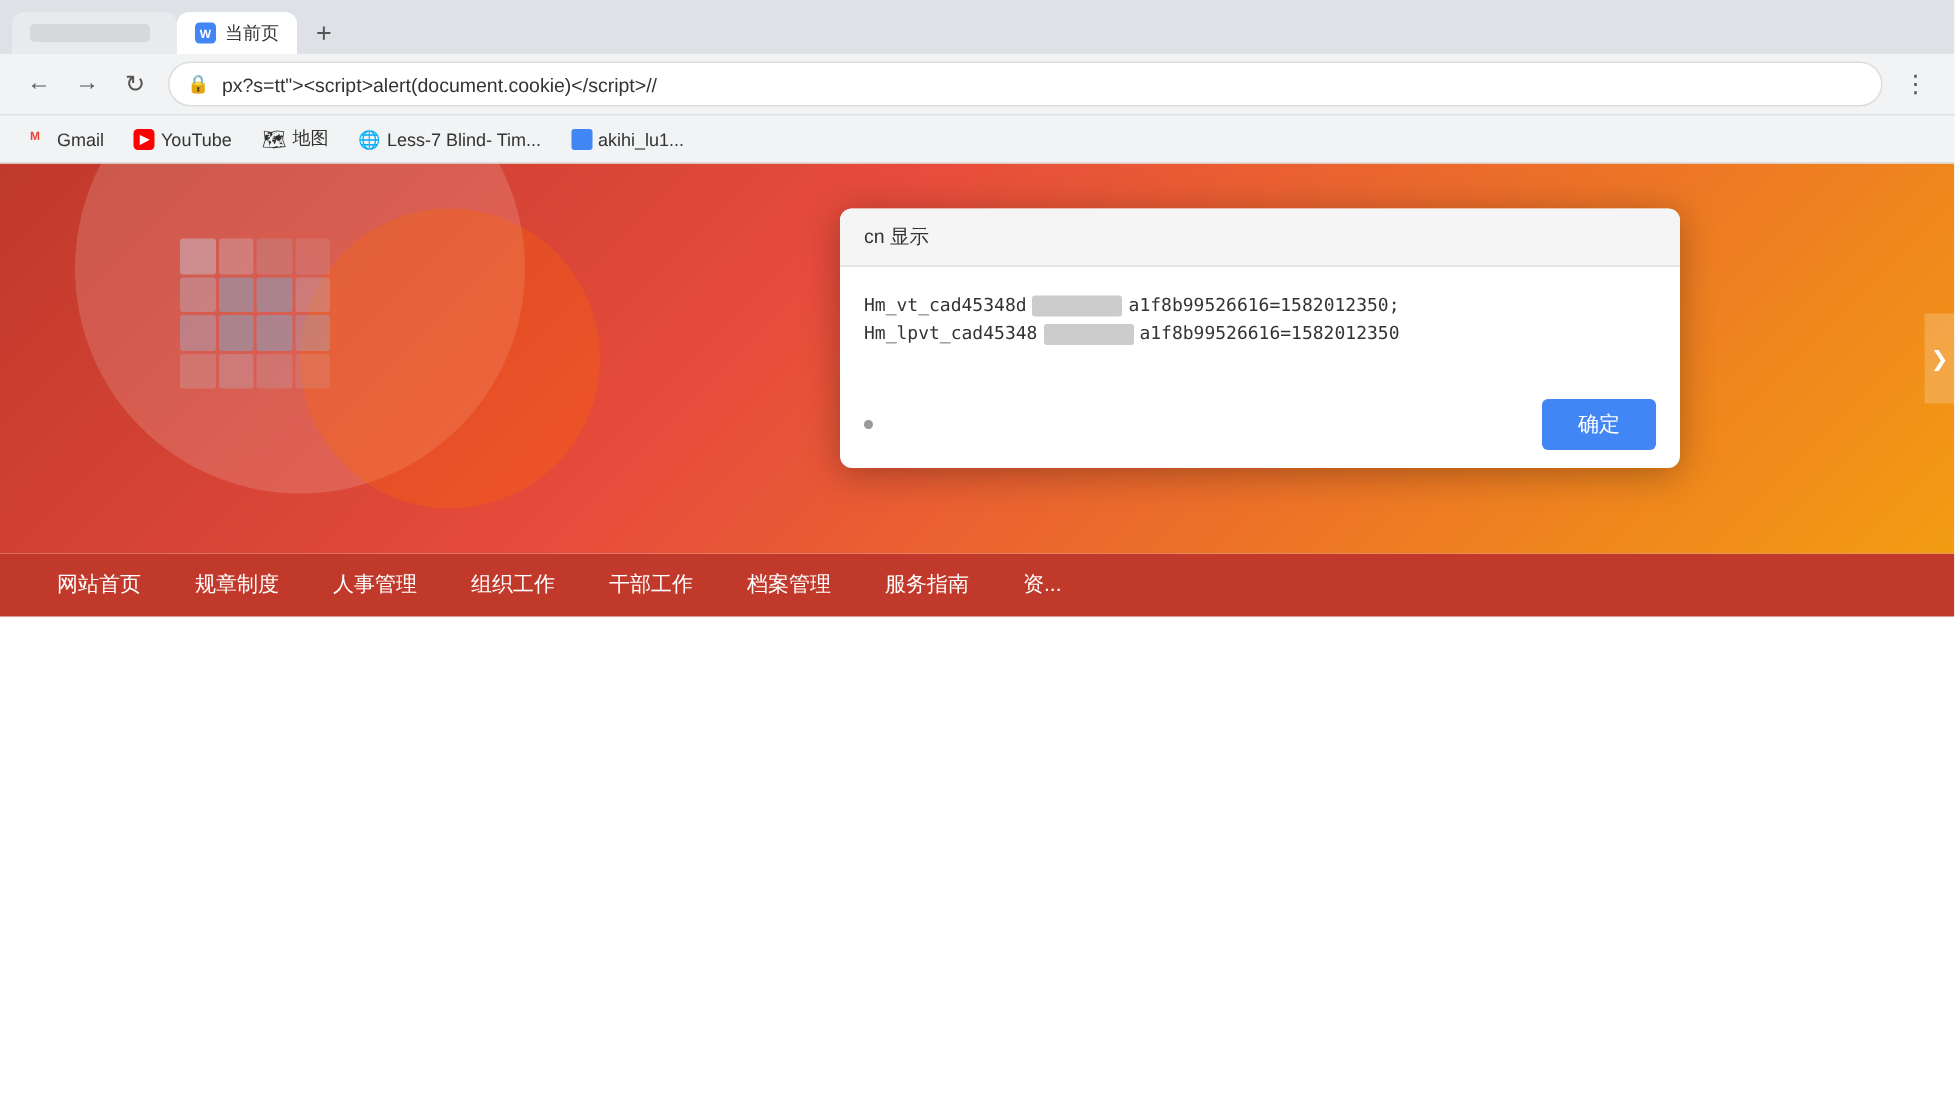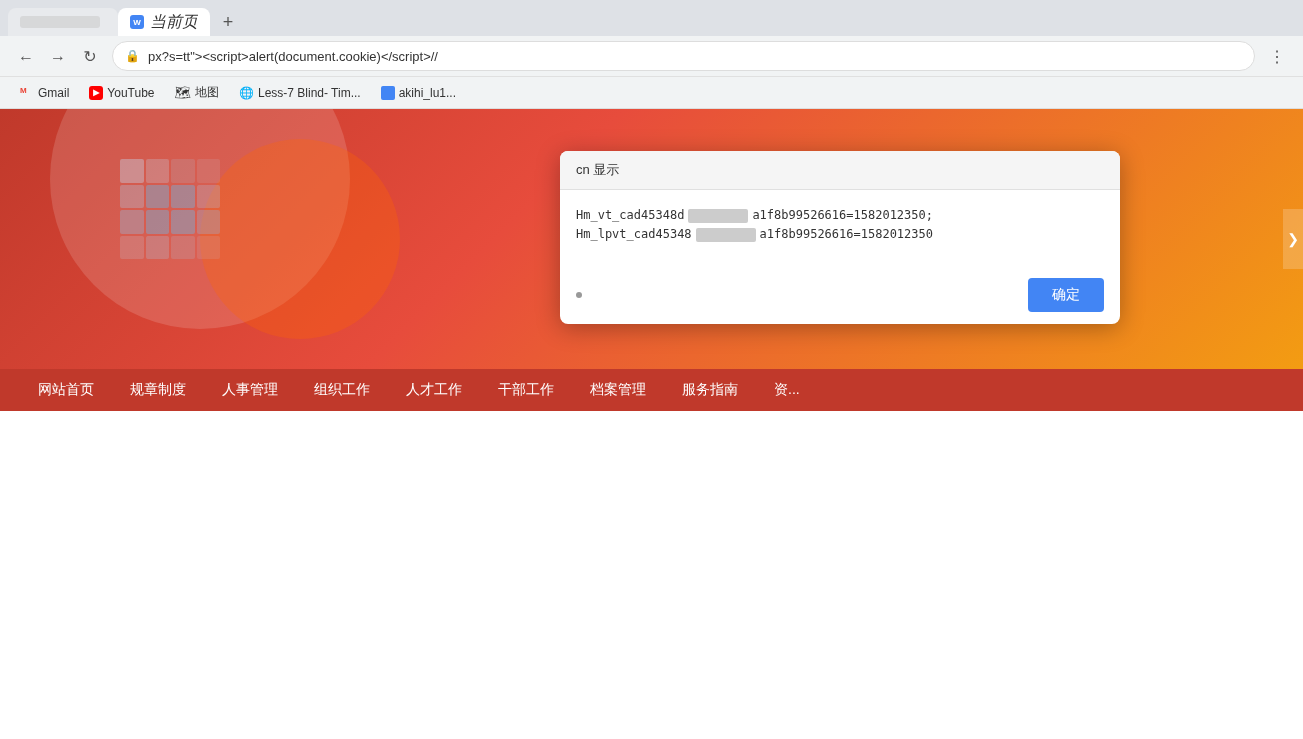--- a/index.html
+++ b/index.html
@@ -212,21 +212,20 @@
 
     .alert-dialog {
       position: absolute;
       top: 30px;
       left: 560px;
       width: 560px;
       background: #fff;
       border-radius: 8px;
       box-shadow: 0 4px 24px rgba(0,0,0,0.3);
       overflow: hidden;
-      margin-top: 12px;
     }
 
     .alert-title-bar {
       background: #f5f5f5;
       padding: 10px 16px;
       font-size: 13px;
       color: #333;
       border-bottom: 1px solid #e0e0e0;
       display: flex;
       align-items: center;
@@ -339,21 +338,21 @@
 
     <div class="tab" style="background:#e8eaed;">
       <div class="redacted-tab"></div>
       <div class="tab-title" style="color:#aaa; font-size:11px;"></div>
     </div>
 
     <div class="tab active">
       <div class="tab-active-indicator">
         <span style="color:#fff; font-size:8px; font-weight:bold;">W</span>
       </div>
-      <span class="tab-title" style="font-size:16px; max-width:120px; overflow:hidden; text-overflow:ellipsis; white-space:nowrap;font-style:italic;">当前页</span>
+      <span class="tab-title" style="font-size:12px; max-width:120px; overflow:hidden; text-overflow:ellipsis; white-space:nowrap;">当前页</span>
     </div>
 
     <div style="width:28px; height:28px; display:flex; align-items:center; justify-content:center; cursor:pointer; font-size:18px; color:#555; margin-left:4px;">+</div>
   </div>
 
   <div class="address-bar-row">
     <div class="nav-buttons">
       <button class="nav-btn">←</button>
       <button class="nav-btn">→</button>
       <button class="nav-btn">↻</button>
@@ -426,21 +425,20 @@
     </div>
 
     <div class="right-side-btn">❯</div>
   </div>
 
   <div class="nav-bar">
     <div class="nav-item">网站首页</div>
     <div class="nav-item">规章制度</div>
     <div class="nav-item">人事管理</div>
     <div class="nav-item">组织工作</div>
-    <div class="nav-item">人才工作</div>
     <div class="nav-item">干部工作</div>
     <div class="nav-item">档案管理</div>
     <div class="nav-item">服务指南</div>
     <div class="nav-item">资...</div>
   </div>
 
   <div class="alert-overlay">
     <div class="alert-dialog">
 
       <div class="alert-title-bar">

